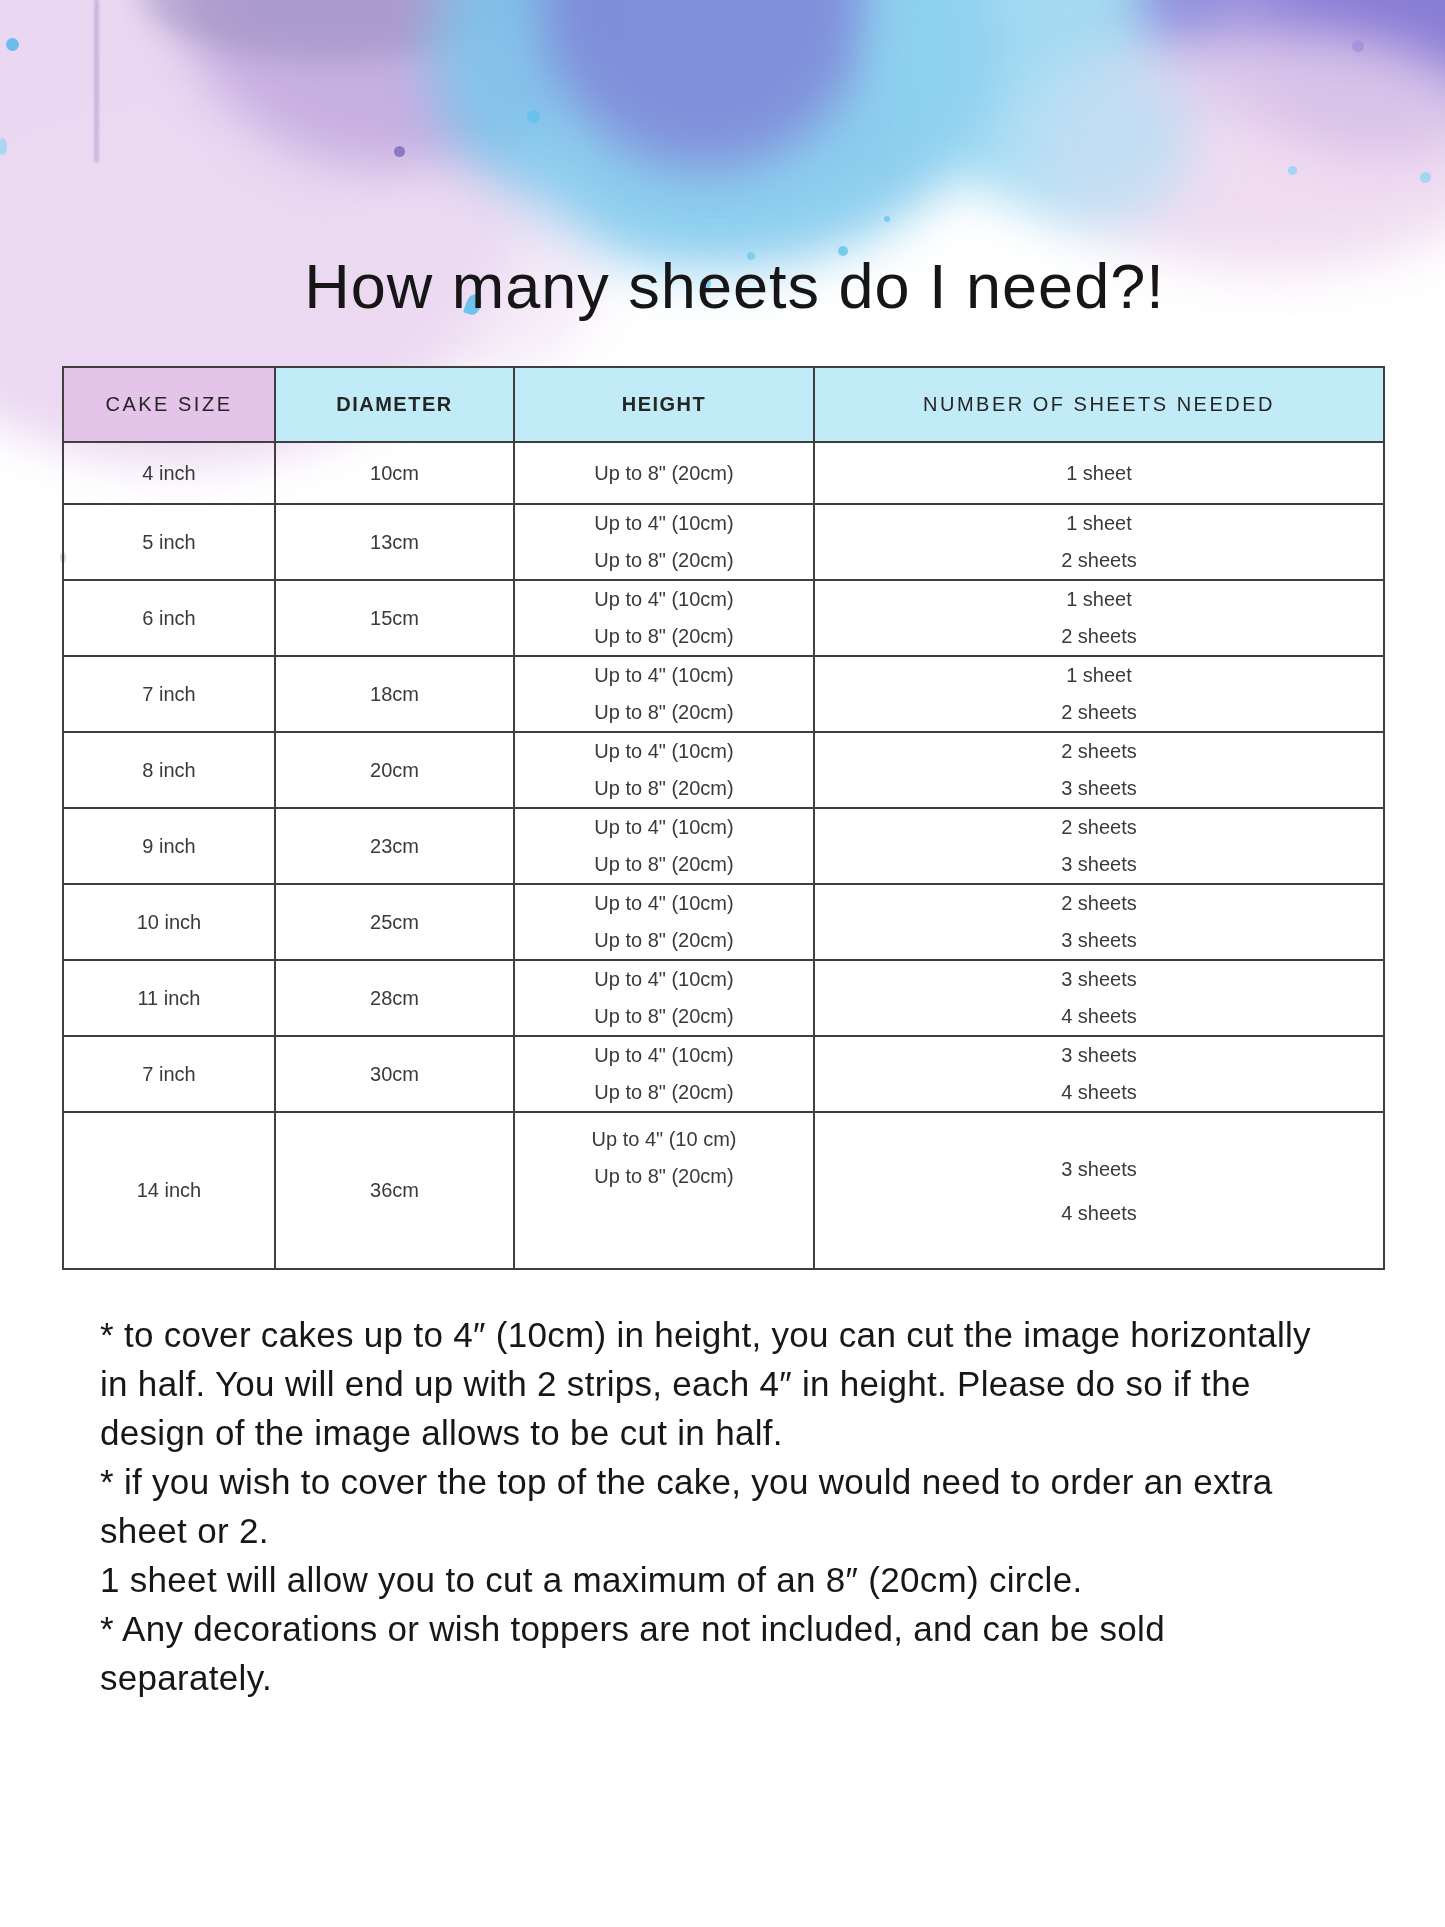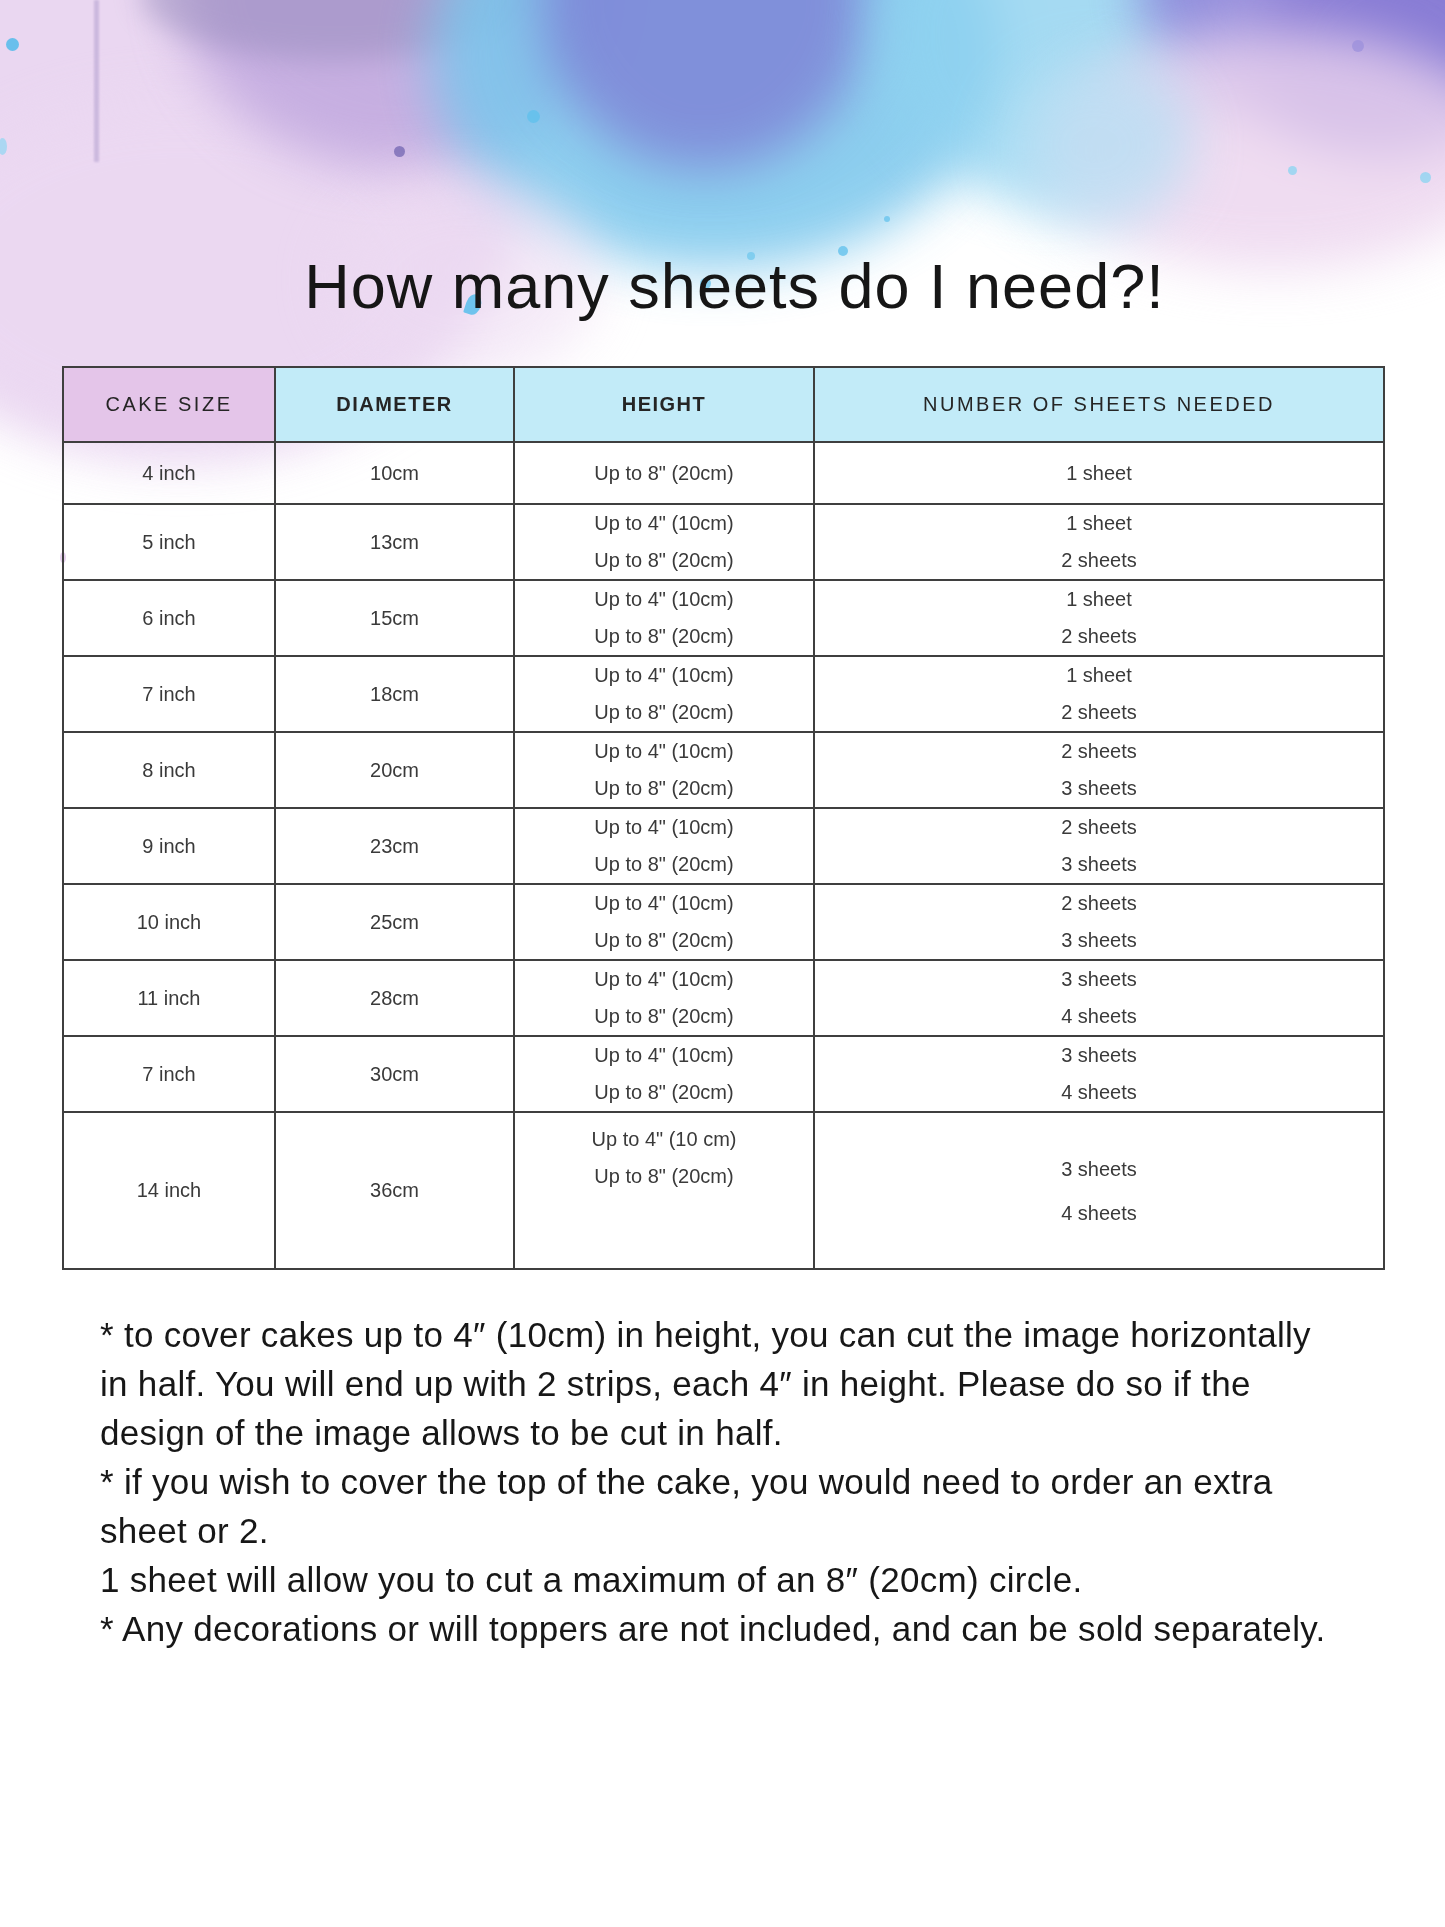--- a/index.html
+++ b/index.html
@@ -222,16 +222,16 @@
           <div class="line">4 sheets</div>
         </td>
       </tr>
     </tbody>
   </table>
 
   <div class="notes">
     <p>* to cover cakes up to 4″ (10cm) in height, you can cut the image horizontally in half. You will end up with 2 strips, each 4″ in height. Please do so if the design of the image allows to be cut in half.</p>
     <p>* if you wish to cover the top of the cake, you would need to order an extra sheet or 2.</p>
     <p>1 sheet will allow you to cut a maximum of an 8″ (20cm) circle.</p>
-    <p>* Any decorations or will toppers are not included, and can be sold separately.</p>
+    <p>* Any decorations or wish toppers are not included, and can be sold separately.</p>
   </div>
 
 </div>
 
 </body></html>

